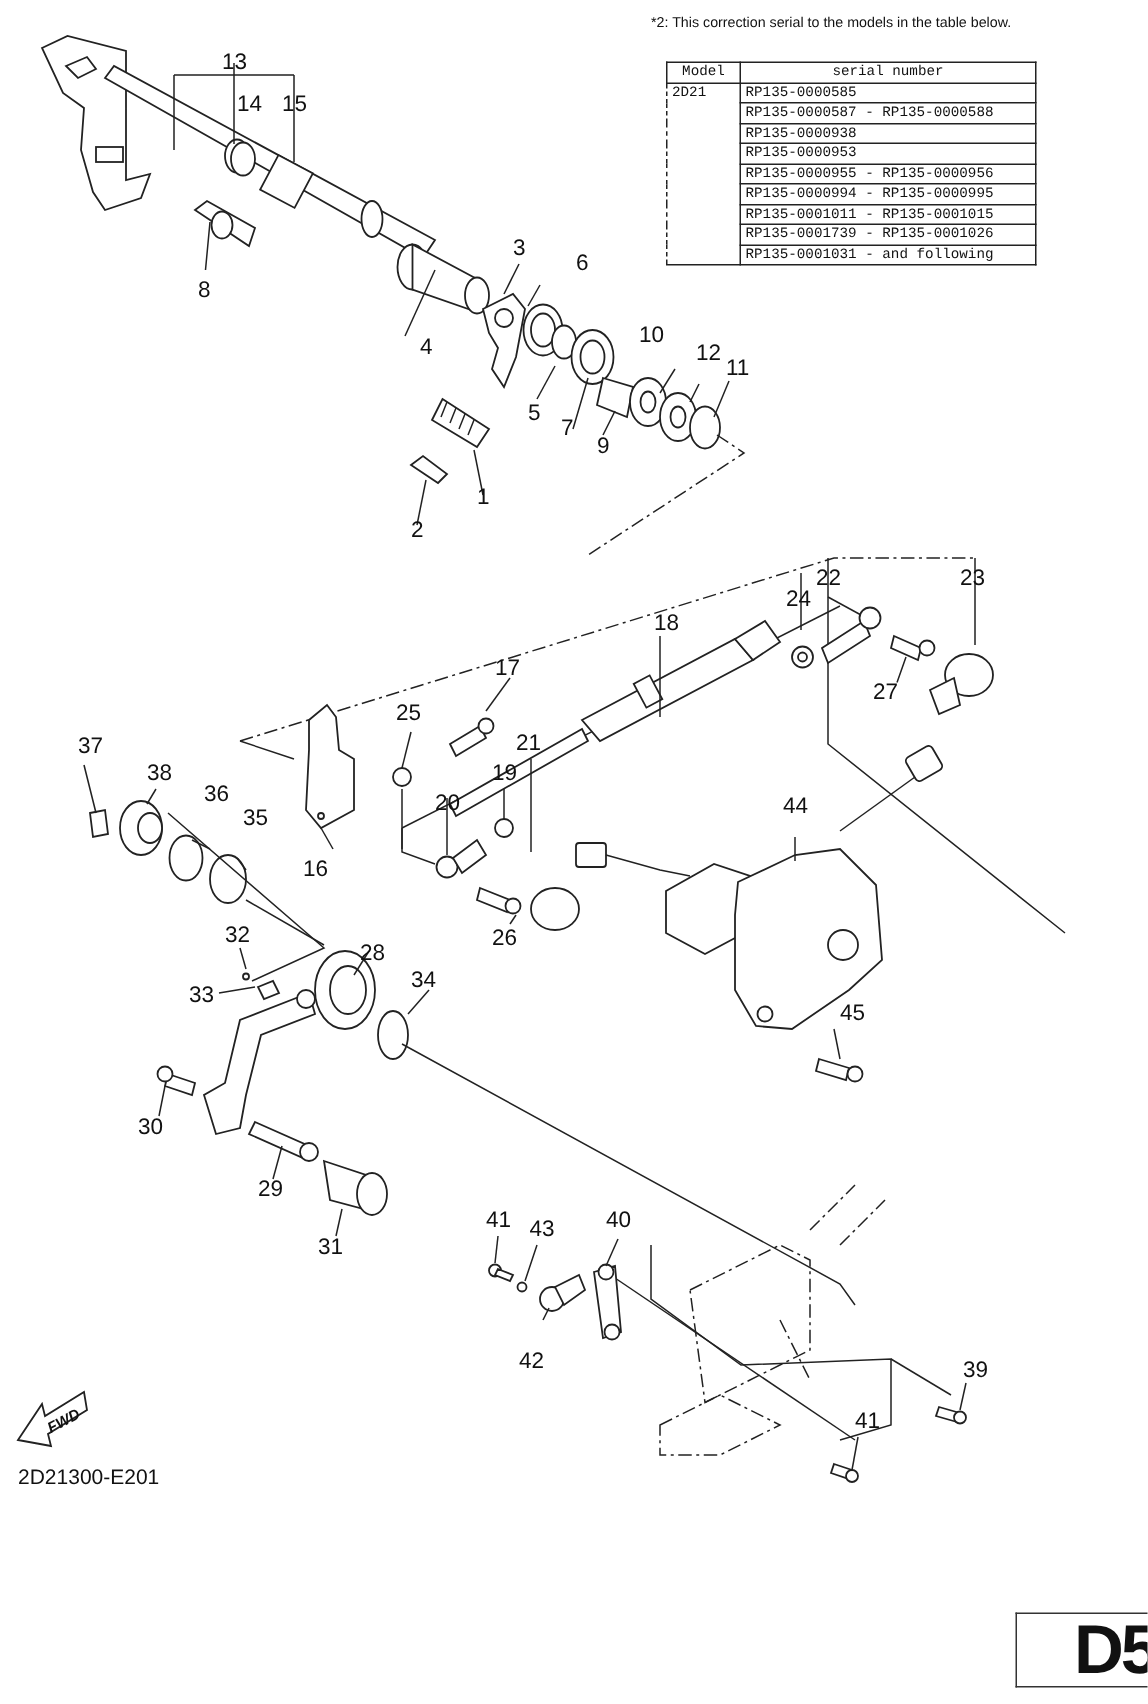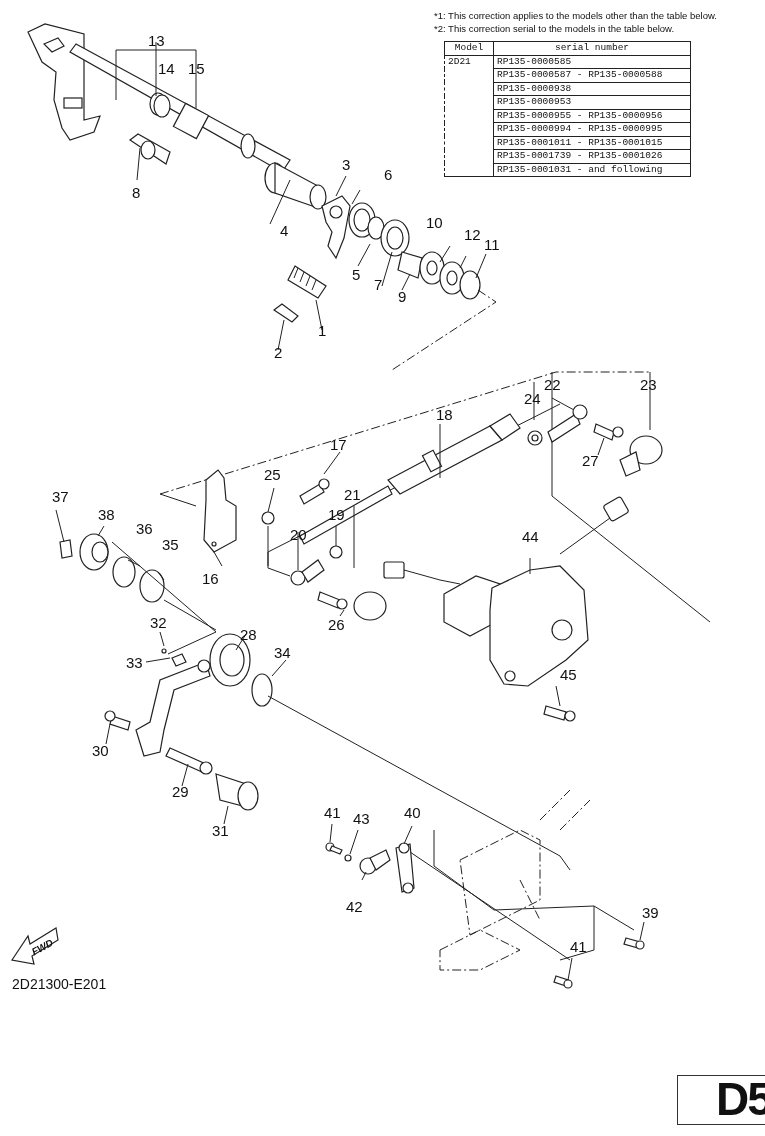--- a/index.html
+++ b/index.html
@@ -18,21 +18,20 @@
   .line{stroke:#222;stroke-width:1;fill:none;}
   .dash{stroke:#222;stroke-width:1;fill:none;stroke-dasharray:9 3 2 3;}
   .code{position:absolute;left:12px;top:976px;font-size:14px;}
   .pagebox{position:absolute;left:677px;top:1075px;width:100px;height:48px;border:1.5px solid #333;border-right:none;}
   .pagebox span{position:absolute;left:38px;top:-4px;font-size:46px;font-weight:bold;letter-spacing:-2px;}
 </style>
 </head>
 <body>
 
 <div class="notes">
-  <div>*1: This correction applies to the models other than the table below.</div>
   <div>*2: This correction serial to the models in the table below.</div>
 </div>
 
 <table class="serials">
   <tbody>
       <tr>
     <th class="model">Model</th>
     <th class="serial">serial number</th>
   </tr>
   <tr>

